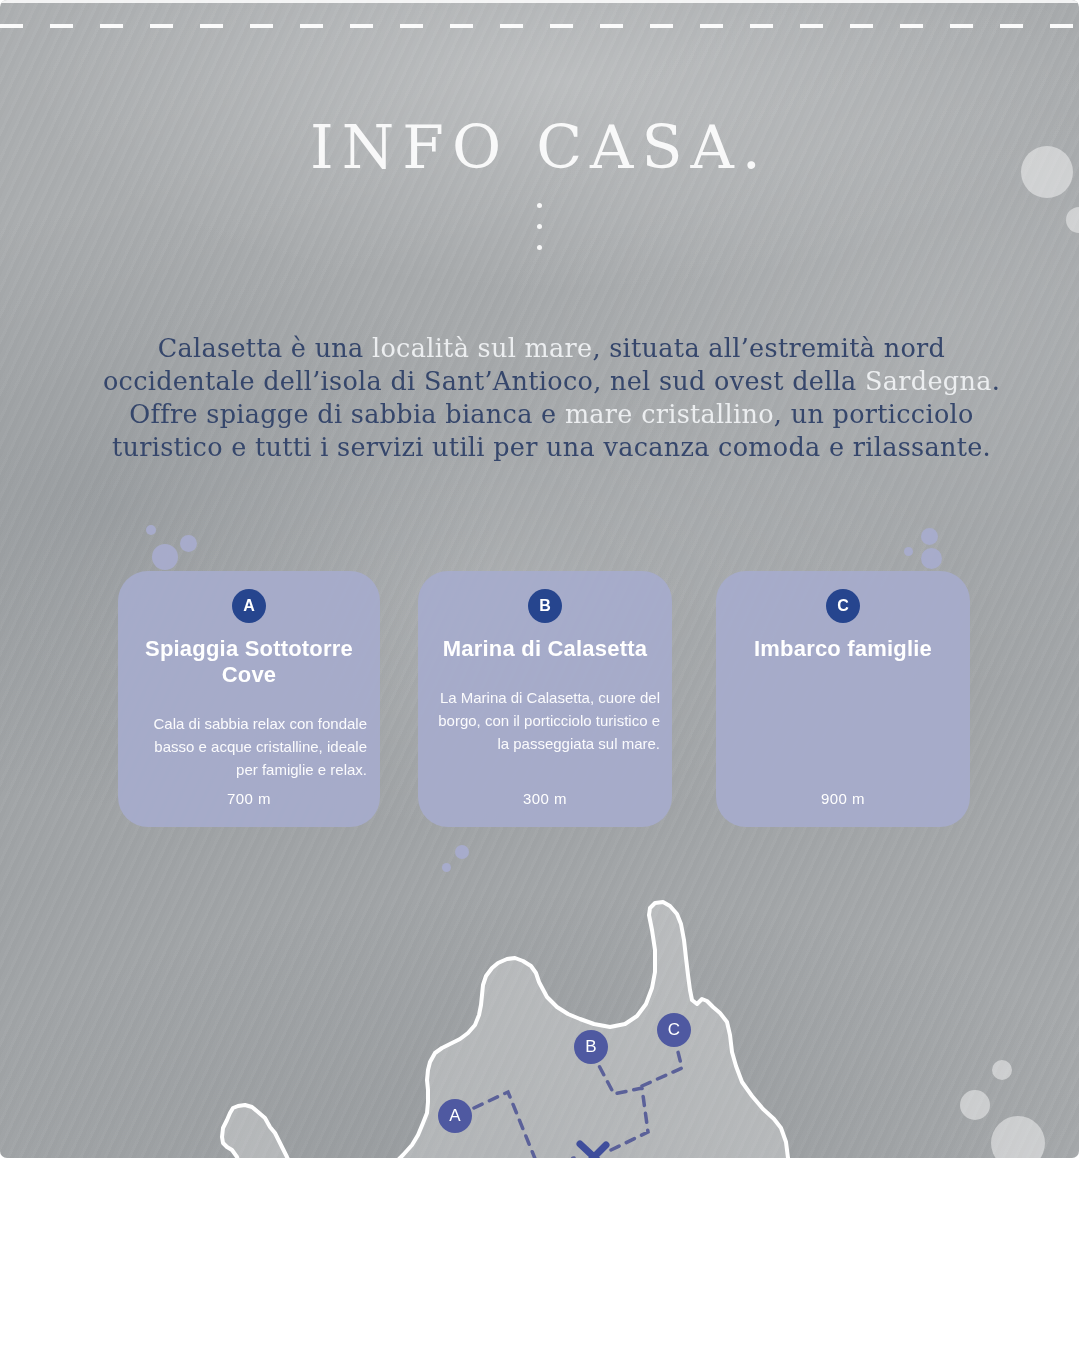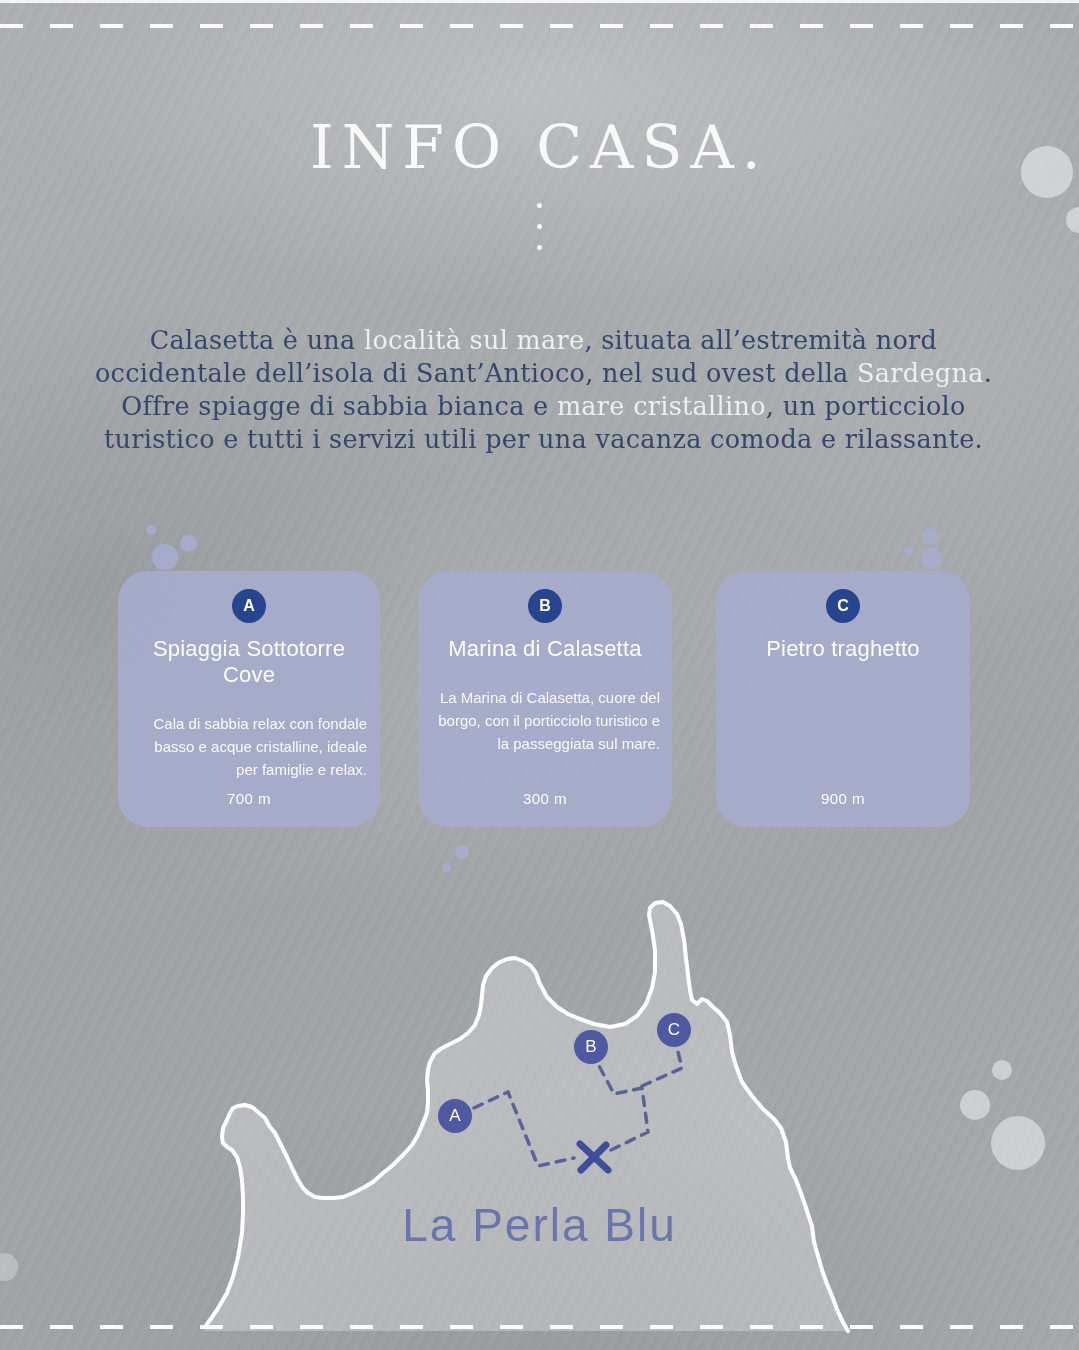--- a/index.html
+++ b/index.html
@@ -1,46 +1,47 @@
 <!DOCTYPE html>
 <html><head>
 <meta charset="utf-8">
 <style>
   html,body{margin:0;padding:0;}
   body{width:1079px;height:1350px;overflow:hidden;font-family:"Liberation Sans",sans-serif;}
   .canvas{
-    position:relative;width:1079px;height:1350px;overflow:hidden;
+    position:relative;width:1079px;height:1158px;overflow:hidden;
     background-color:#a7aaac;
     background-image:
       radial-gradient(ellipse 760px 300px at 52% 7%, rgba(255,255,255,0.22), rgba(255,255,255,0) 70%),
       radial-gradient(ellipse 560px 430px at 10% 44%, rgba(62,72,82,0.12), rgba(62,72,82,0) 70%),
       radial-gradient(ellipse 640px 520px at 88% 28%, rgba(255,255,255,0.10), rgba(255,255,255,0) 72%),
       radial-gradient(ellipse 700px 330px at 45% 52%, rgba(255,255,255,0.10), rgba(255,255,255,0) 70%),
       radial-gradient(ellipse 900px 420px at 50% 103%, rgba(70,78,86,0.14), rgba(70,78,86,0) 72%),
       linear-gradient(160deg, rgba(255,255,255,0.07) 0%, rgba(255,255,255,0) 28%, rgba(60,70,80,0.07) 58%, rgba(60,70,80,0) 100%),
       repeating-linear-gradient(115deg, rgba(255,255,255,0.03) 0 3px, rgba(0,0,0,0.012) 3px 7px, rgba(255,255,255,0) 7px 11px);
+    border-radius: 7px;
   }
   .edge-line-top{position:absolute;left:0;top:0;width:100%;height:3px;background:rgba(255,255,255,0.85);}
   .dashed-line{position:absolute;left:0;width:100%;height:4px;
     background-image:repeating-linear-gradient(90deg, rgba(255,255,255,0.95) 0 23px, rgba(255,255,255,0) 23px 50px);}
   .dashed-top{top:24px;}
   .dashed-bottom{top:1325px;}
 
   .page-title{
     position:absolute;top:112px;left:0;width:100%;margin:0;
     text-align:center;font-family:"DejaVu Serif",serif;font-weight:400;
     font-size:60px;letter-spacing:8px;color:rgba(252,252,252,0.95);
   }
   .title-dots{position:absolute;top:203px;left:0;width:100%;text-align:center;}
   .title-dots .dot{display:block;width:5px;height:5px;border-radius:50%;
     background:rgba(255,255,255,0.9);margin:0 auto 16px auto;}
 
   .intro{
     position:absolute;top:320px;left:50%;transform:translateX(-50%);
-    width:940px;margin:4px;text-align:center;
+    width:940px;margin:12px;text-align:center;
     font-family:"DejaVu Serif",serif;font-size:25.5px;line-height:33px;
     letter-spacing:0.3px;color:#35466b;font-weight:400;
   }
   .intro .hl{color:#eceef0;}
 
   .bubble{position:absolute;border-radius:50%;}
   .bubble.white{background:rgba(255,255,255,0.45);}
   .bubble.lav{background:rgba(168,172,204,0.95);}
 
   .card{
@@ -50,21 +51,21 @@
     box-sizing:border-box;padding:18px 12px 20px 12px;
   }
   .card-a{left:118px;width:262px;}
   .card-b{left:418px;width:254px;}
   .card-c{left:716px;width:254px;}
   .badge{
     width:34px;height:34px;border-radius:50%;background:#26458e;
     color:#ffffff;font-size:16px;font-weight:700;
     display:flex;align-items:center;justify-content:center;flex:0 0 auto;
   }
-  .card-title{margin-top:13px;color:#ffffff;font-size:22px;font-weight:400;text-align:center;letter-spacing:0.2px;}
+  .card-title{margin-top:13px;color:#ffffff;font-size:22px;font-weight:700;text-align:center;letter-spacing:0.2px;}
   .card-desc{margin-top:24px;color:#fbfbfd;font-size:15px;line-height:23px;text-align:right;max-width:236px;}
   .card-dist{margin-top:auto;color:#ffffff;font-size:15px;text-align:center;letter-spacing:0.5px;}
 
   .map-svg{position:absolute;left:0;top:0;width:1079px;height:1350px;}
 
   .map-marker{
     position:absolute;width:34px;height:34px;border-radius:50%;
     background:#4f59a1;color:#ffffff;font-size:17px;
     display:flex;align-items:center;justify-content:center;
   }
@@ -118,21 +119,21 @@
     <div class="card-dist">700 m</div>
   </div>
   <div class="card card-b">
     <div class="badge">B</div>
     <div class="card-title">Marina di Calasetta</div>
     <div class="card-desc">La Marina di Calasetta, cuore del borgo, con il porticciolo turistico e la passeggiata sul mare.</div>
     <div class="card-dist">300 m</div>
   </div>
   <div class="card card-c">
     <div class="badge">C</div>
-    <div class="card-title">Pietro traghetto</div>
+    <div class="card-title">Imbarco famiglie</div>
     <div class="card-dist">900 m</div>
   </div>
 
   <svg class="map-svg" viewBox="0 0 1079 1350">
 
     <path fill="rgba(255,255,255,0.26)" stroke="none" d="M205,1327 L217,1310 L227,1293 L233,1277 L238,1257 L242,1233 L243,1213 L243,1197 L242,1180 L240,1167 L237,1157 L232,1150 L227,1147 L223,1143 L222,1137 L223,1128 L227,1120 L230,1113 L233,1108 L238,1106 L245,1105 L252,1107 L258,1112 L265,1118 L270,1127 L275,1133 L280,1143 L287,1157 L293,1170 L298,1180 L303,1188 L308,1193 L315,1197 L323,1198 L333,1198 L343,1197 L353,1193 L363,1188 L373,1182 L383,1173 L393,1165 L403,1155 L412,1145 L418,1135 L423,1123 L427,1113 L428,1102 L428,1090 L427,1080 L428,1070 L430,1062 L435,1053 L442,1048 L450,1044 L460,1039 L468,1033 L475,1025 L479,1015 L481,1005 L482,995 L483,985 L486,976 L492,968 L498,963 L507,959 L515,958 L523,961 L531,966 L536,973 L539,982 L547,997 L557,1007 L568,1014 L580,1019 L594,1024 L610,1027 L625,1024 L637,1016 L646,1004 L652,988 L655,972 L655,950 L652,930 L649,915 L650,908 L655,903 L663,902 L670,906 L677,914 L681,924 L684,940 L686,958 L688,975 L690,990 L692,1000 L697,1004 L702,999 L707,1001 L713,1007 L720,1013 L727,1022 L730,1035 L732,1052 L736,1066 L742,1082 L752,1096 L763,1109 L774,1119 L781,1128 L786,1142 L788,1158 L790,1168 L796,1180 L802,1196 L808,1214 L812,1226 L814,1242 L818,1256 L822,1270 L827,1284 L832,1296 L838,1312 L844,1324 L848,1331 L205,1331 Z"></path>
 
     <path fill="none" stroke="#ffffff" stroke-width="4" stroke-linecap="round" stroke-linejoin="round" d="M205,1327 L217,1310 L227,1293 L233,1277 L238,1257 L242,1233 L243,1213 L243,1197 L242,1180 L240,1167 L237,1157 L232,1150 L227,1147 L223,1143 L222,1137 L223,1128 L227,1120 L230,1113 L233,1108 L238,1106 L245,1105 L252,1107 L258,1112 L265,1118 L270,1127 L275,1133 L280,1143 L287,1157 L293,1170 L298,1180 L303,1188 L308,1193 L315,1197 L323,1198 L333,1198 L343,1197 L353,1193 L363,1188 L373,1182 L383,1173 L393,1165 L403,1155 L412,1145 L418,1135 L423,1123 L427,1113 L428,1102 L428,1090 L427,1080 L428,1070 L430,1062 L435,1053 L442,1048 L450,1044 L460,1039 L468,1033 L475,1025 L479,1015 L481,1005 L482,995 L483,985 L486,976 L492,968 L498,963 L507,959 L515,958 L523,961 L531,966 L536,973 L539,982 L547,997 L557,1007 L568,1014 L580,1019 L594,1024 L610,1027 L625,1024 L637,1016 L646,1004 L652,988 L655,972 L655,950 L652,930 L649,915 L650,908 L655,903 L663,902 L670,906 L677,914 L681,924 L684,940 L686,958 L688,975 L690,990 L692,1000 L697,1004 L702,999 L707,1001 L713,1007 L720,1013 L727,1022 L730,1035 L732,1052 L736,1066 L742,1082 L752,1096 L763,1109 L774,1119 L781,1128 L786,1142 L788,1158 L790,1168 L796,1180 L802,1196 L808,1214 L812,1226 L814,1242 L818,1256 L822,1270 L827,1284 L832,1296 L838,1312 L844,1324 L848,1331"></path>
 
     <path fill="none" stroke="#5b6199" stroke-width="3.5" stroke-linecap="round" stroke-dasharray="9 8" d="M474,1108 L508,1092 L538,1166 L574,1158 M611,1150 L648,1132 L642,1088 L614,1094 L597,1062 M642,1086 L682,1068 L677,1048"></path>

